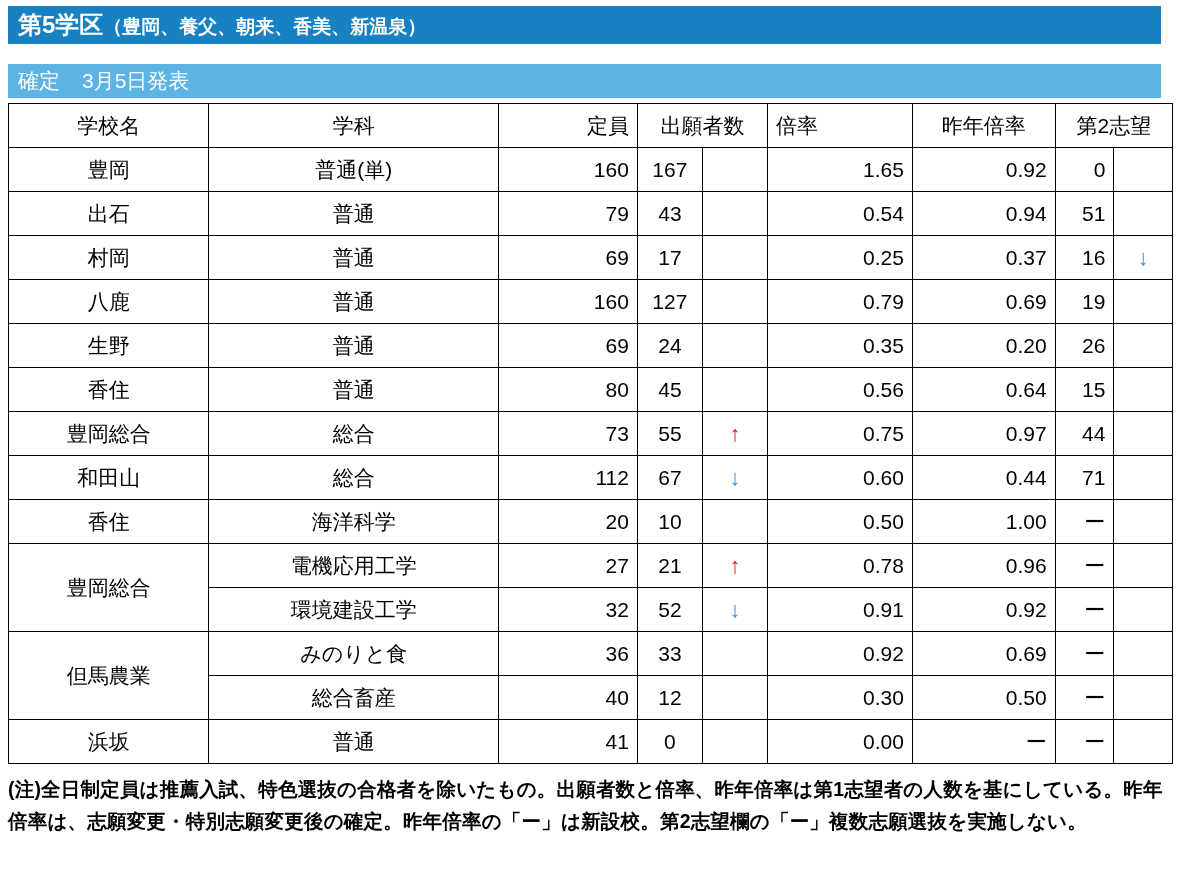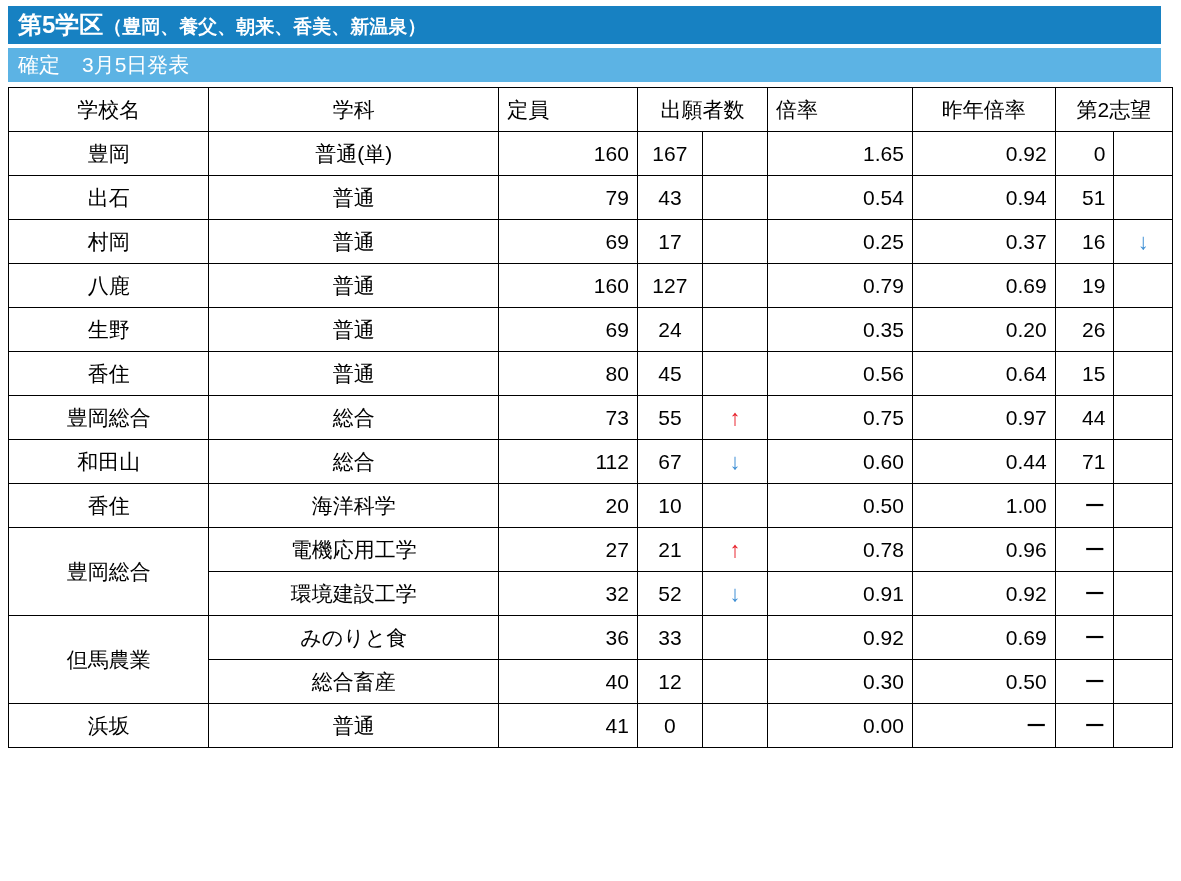--- a/index.html
+++ b/index.html
@@ -39,21 +39,21 @@
     font-weight: bold;
   }
   .subtitle-bar {
     background: #5cb3e4;
     color: #ffffff;
     height: 34px;
     line-height: 34px;
     padding: 0 10px;
     box-sizing: border-box;
     font-size: 21px;
-    margin-top: 4px;
+    margin-top: 20px;
     white-space: nowrap;
     overflow: hidden;
   }
   .subtitle-bar .sub-label { margin-right: 22px; }
   
   table.data {
     border-collapse: collapse;
     width: 1165px;
     margin-top: 5px;
     table-layout: fixed;
@@ -114,21 +114,21 @@
 
   <div class="subtitle-bar">
     <span class="sub-label">確定</span><span>3月5日発表</span>
   </div>
 
   <table class="data">
     <thead>
       <tr>
         <th class="c-school">学校名</th>
         <th class="c-course">学科</th>
-        <th class="c-cap" style="text-align:left">定員</th>
+        <th class="c-cap" style="text-align:right">定員</th>
         <th class="c-app h-app" colspan="2">出願者数</th>
         <th class="c-ratio" style="text-align:left">倍率</th>
         <th class="c-last" style="text-align:center">昨年倍率</th>
         <th class="c-second h-second" colspan="2">第2志望</th>
       </tr>
     </thead>
     <tbody id="table-body">
         <tr>
           <td class="c-school">豊岡</td>
           <td class="c-course">普通(単)</td>
@@ -277,14 +277,15 @@
           <td class="c-app">0</td>
           <td class="c-arrow1"></td>
           <td class="c-ratio">0.00</td>
           <td class="c-last">ー</td>
           <td class="c-second">ー</td>
           <td class="c-arrow2"></td>
         </tr>
       </tbody>
   </table>
 
+  <div class="note">(注)全日制定員は推薦入試、特色選抜の合格者を除いたもの。出願者数と倍率、昨年倍率は第1志望者の人数を基にしている。昨年倍率は、志願変更・特別志願変更後の確定。昨年倍率の「ー」は新設校。第2志望欄の「ー」複数志願選抜を実施しない。</div>
 
 </div>
 
 </body></html>

